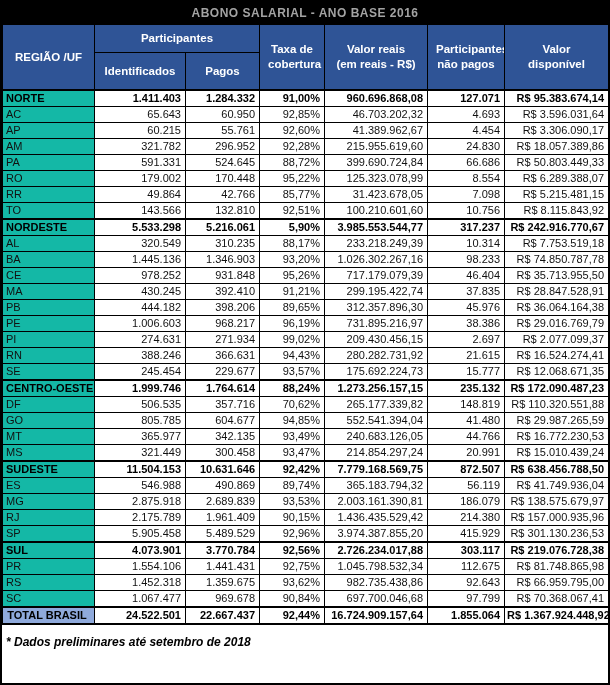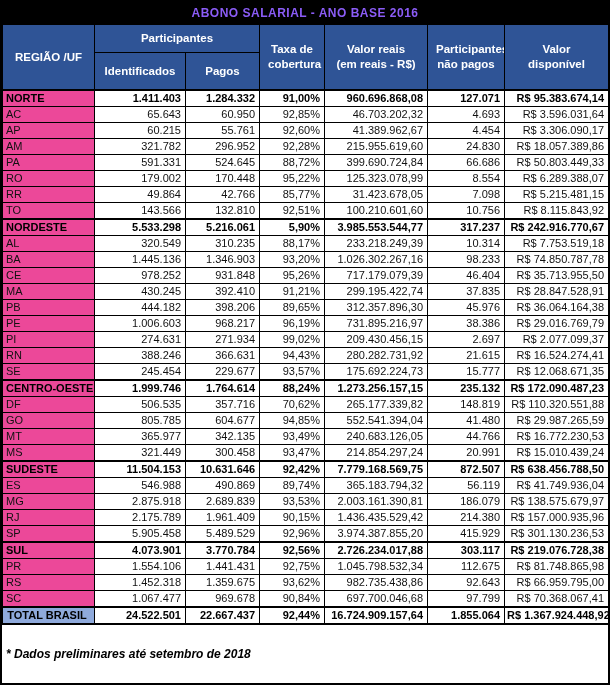--- a/index.html
+++ b/index.html
@@ -18,21 +18,21 @@
   }
   .title-bar {
     background:#000000;
     height:22px;
     flex:0 0 22px;
     display:flex;
     align-items:center;
     justify-content:center;
   }
   .title-bar span {
-    color:#8b5cf6;
+    color:#a3a3a3;
     font-weight:bold;
     font-size:12px;
     letter-spacing:.5px;
   }
   table {
     width:100%;
     border-collapse:collapse;
     table-layout:fixed;
   }
   th, td {
@@ -54,21 +54,21 @@
   thead tr.hrow2 th { height:37px;margin-top:8px; }
   tbody td {
     font-size:11px;
     height:16px;
     line-height:15px;
     white-space:nowrap;
     padding:0 3px 0 2px;
     color:#111;
   }
   tbody td:first-child {
-    background:#ec4899;
+    background:#14b8a6;
     text-align:left;
     padding-left:3px;
   }
   tbody td:not(:first-child) {
     background:#fff;
     text-align:right;
     padding-right:4px;
   }
   tr.region td, tr.total td {
     font-weight:bold;
@@ -79,21 +79,21 @@
     background:#8FAADC;
     text-align:center;
     padding-left:0;
     margin-top:12px;
   }
   tr.total td { border-bottom:2px solid #000; }
   .footnote-area {
     flex:1;
     background:#fff;
     display:flex;
-    align-items:center;
+    align-items:flex-start;
     padding:10px 4px;
   }
   .footnote-area span {
     font-size:12px;
     font-weight:bold;
     font-style:italic;
     color:#000;
   }
 </style>
 </head>

